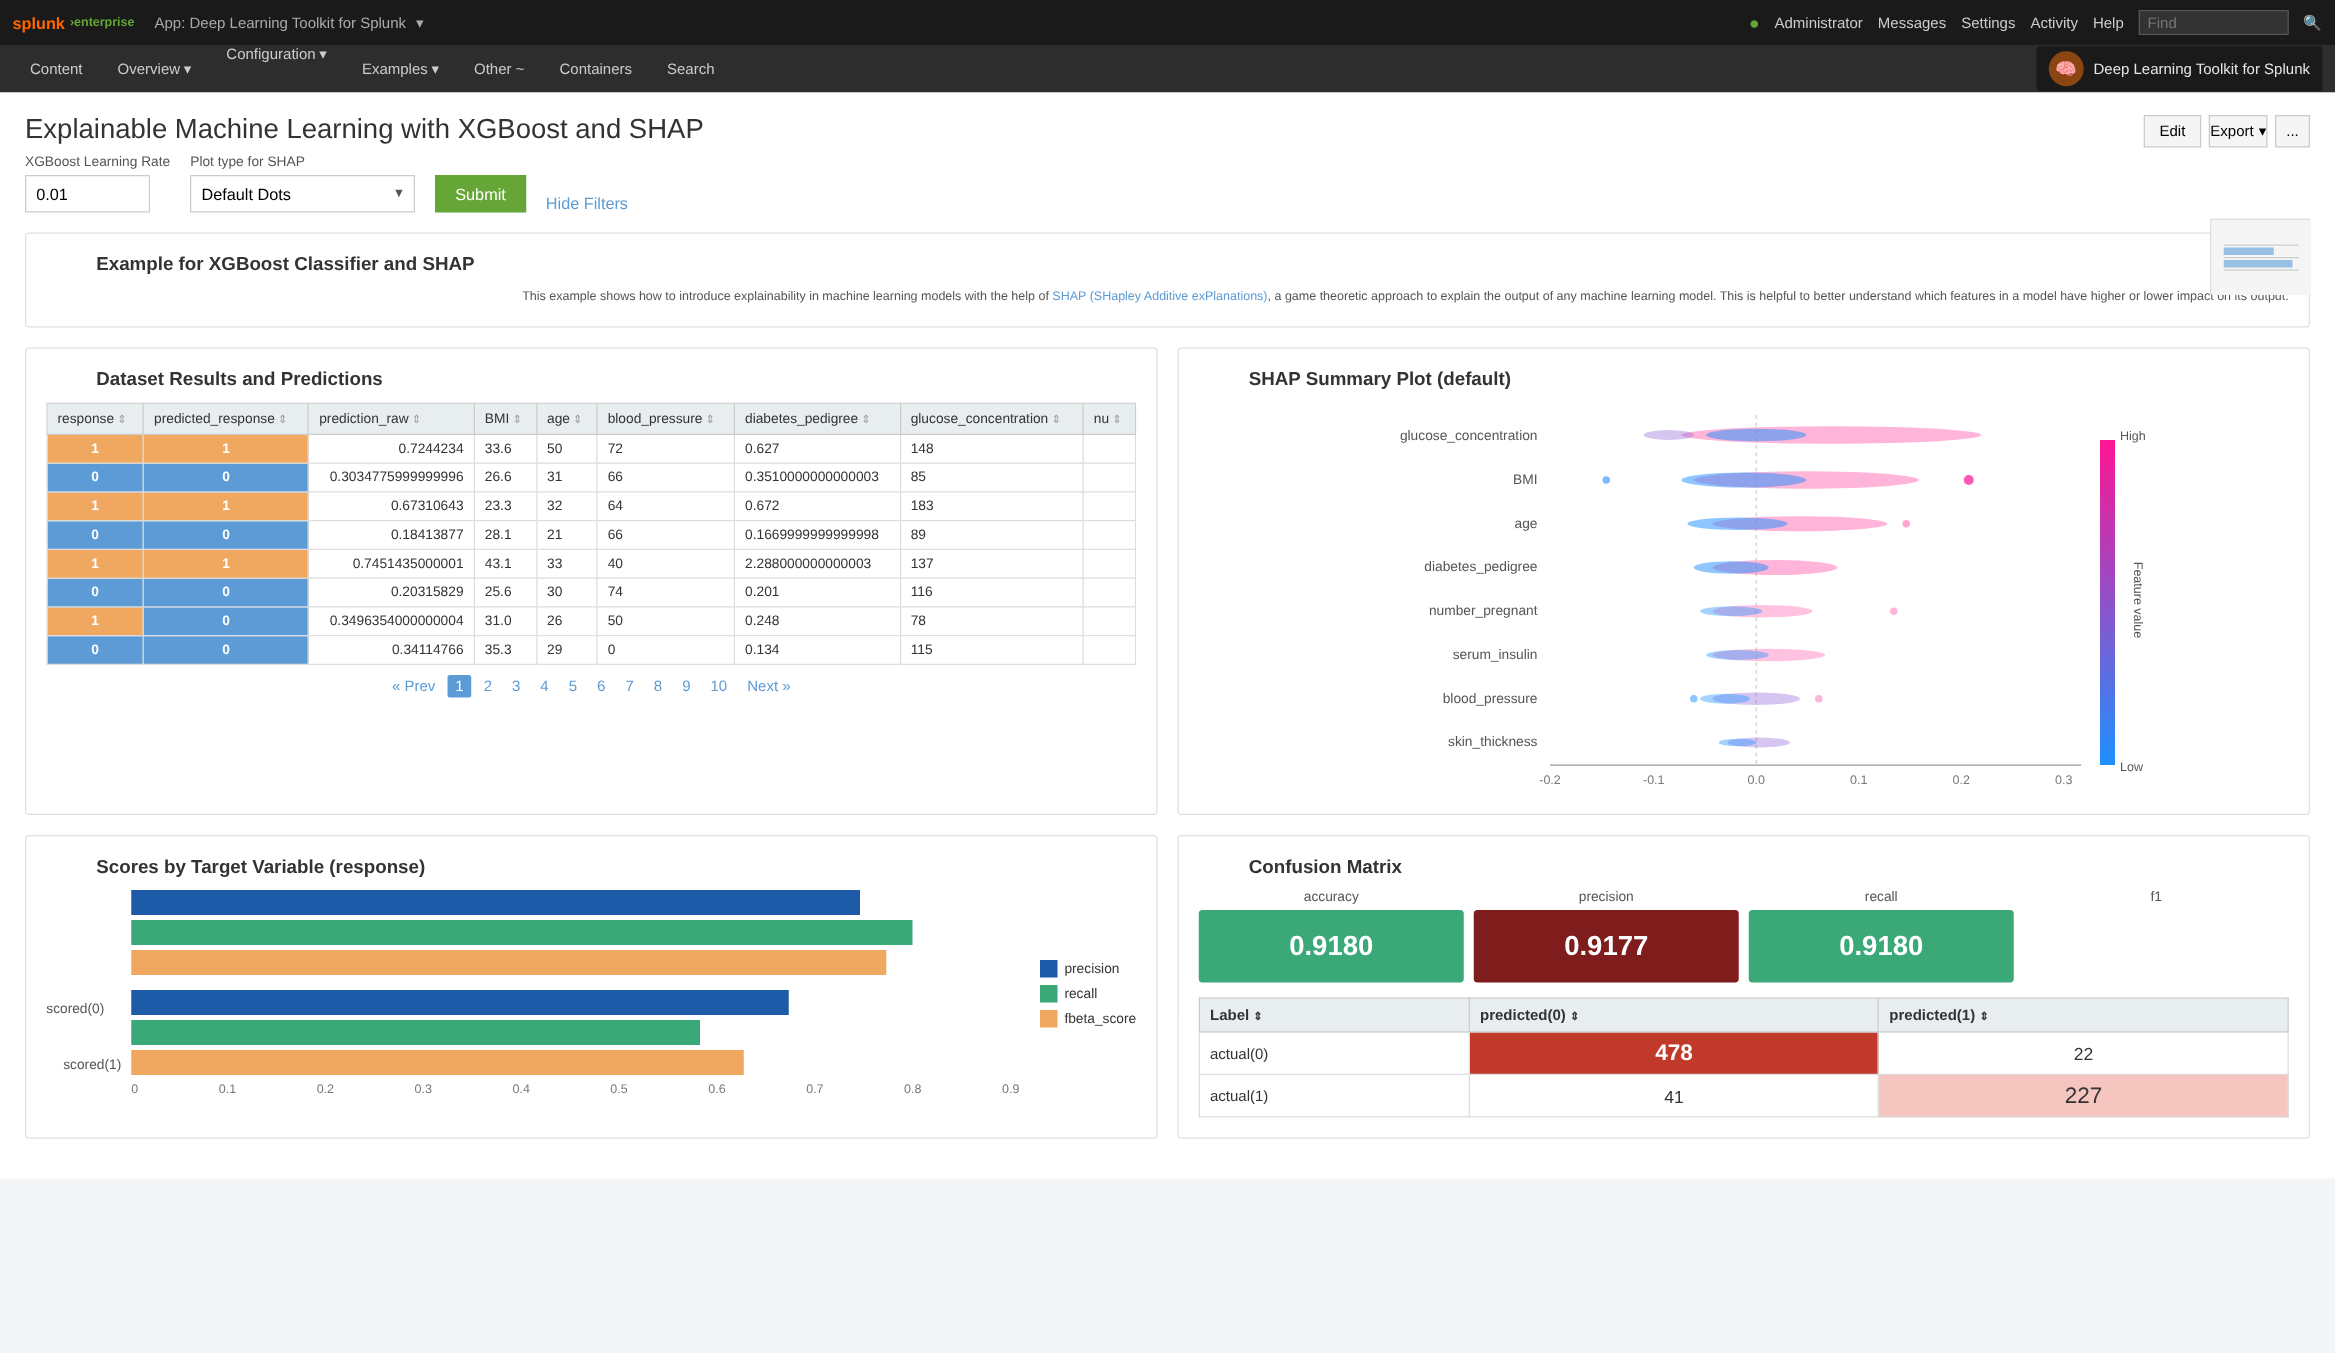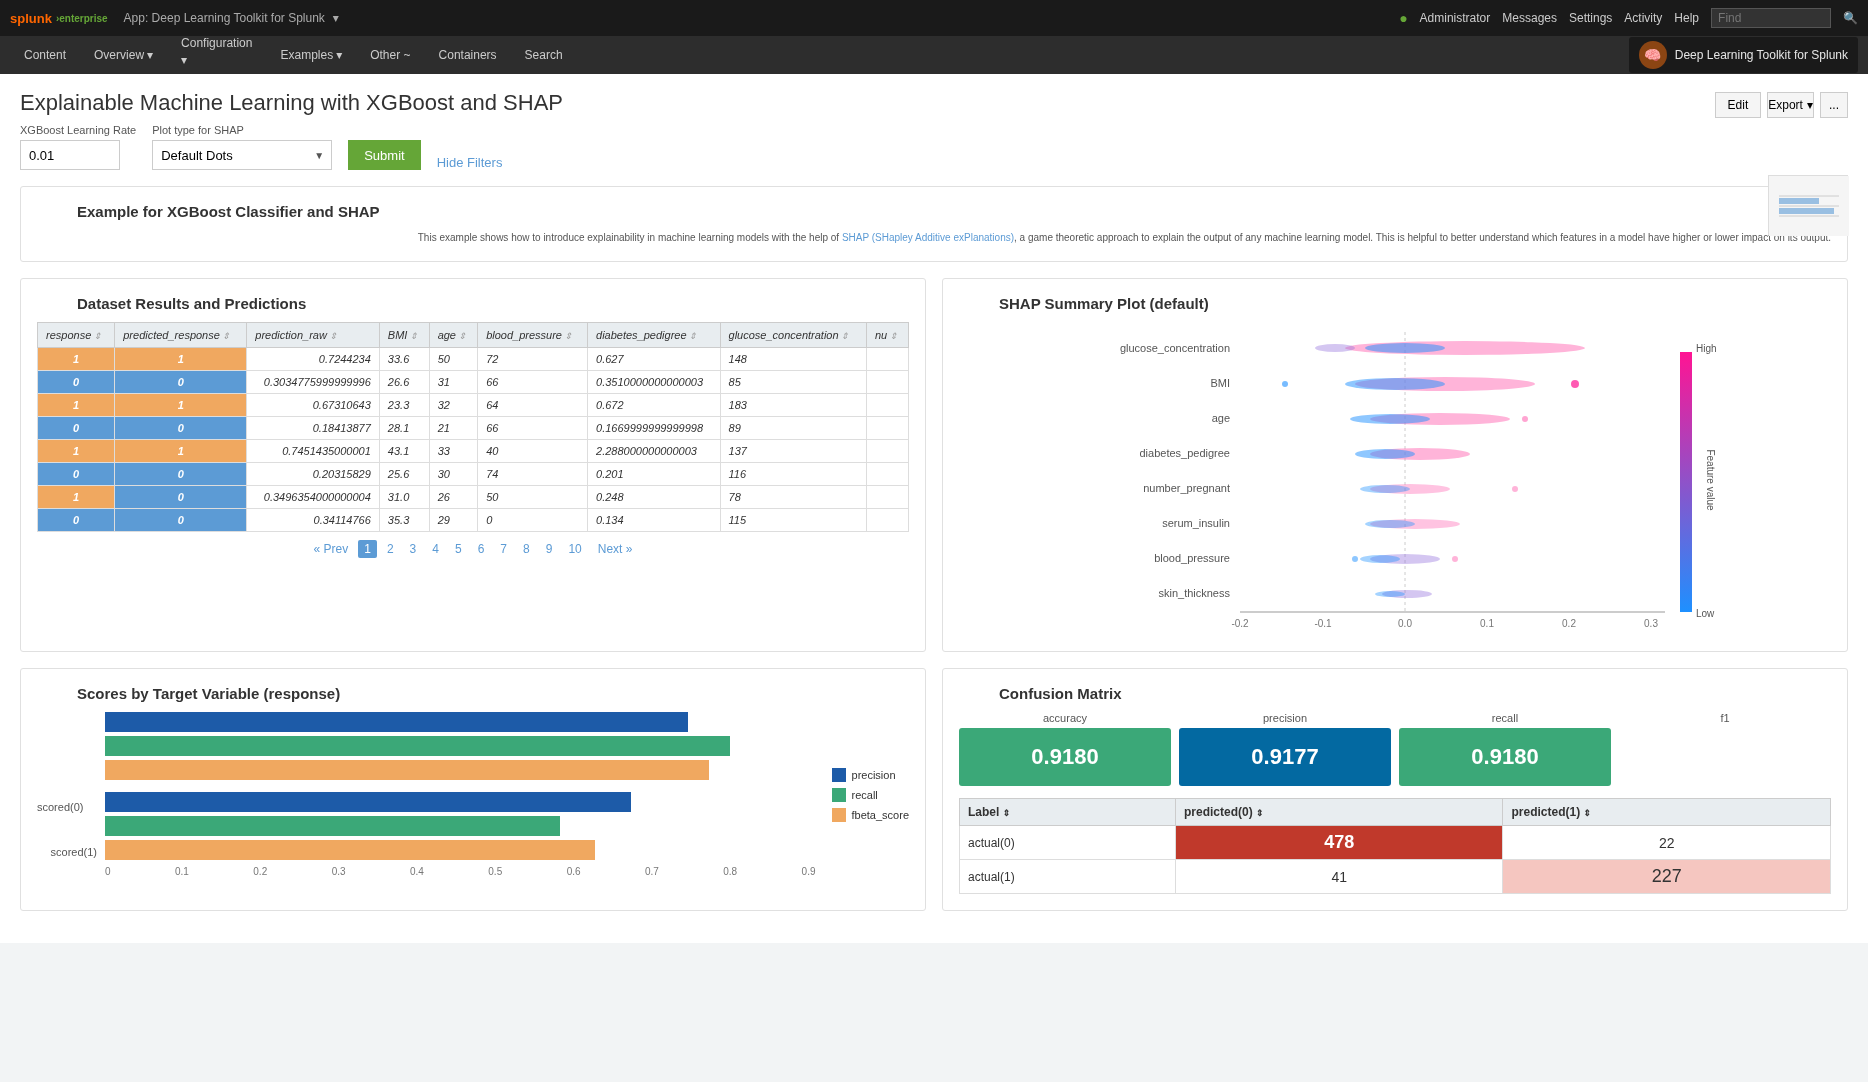--- a/index.html
+++ b/index.html
@@ -44,21 +44,21 @@
     
     .section { background: #fff; margin-bottom: 16px; padding: 16px; border: 1px solid #e0e0e0; border-radius: 3px; }
     .section-title { font-size: 15px; font-weight: bold; color: #333; margin-bottom: 10px; margin-left: 40px; }
     .section-desc { font-size: 10px; color: #555; line-height: 1.5; text-align: right; }
     .section-desc a { color: #5c9bd5; text-decoration: none; }
 
     
     .two-col { display: grid; grid-template-columns: 1fr 1fr; gap: 16px; }
 
     
-    .data-table { width: 100%; border-collapse: collapse; font-size: 11px; font-style: italic; }
+    .data-table { width: 100%; border-collapse: collapse; font-size: 11px; }
     .data-table th { background: #e8edf0; padding: 6px 8px; text-align: left; border: 1px solid #ccc; font-weight: normal; color: #333; cursor: pointer; white-space: nowrap; }
     .data-table th::after { content: ' ⇕'; font-size: 9px; color: #999; }
     .data-table td { padding: 5px 8px; border: 1px solid #ddd; }
 
     
     .pagination { display: flex; align-items: center; justify-content: center; gap: 4px; margin-top: 8px; font-size: 12px; }
     .pagination a { color: #5c9bd5; text-decoration: none; padding: 2px 6px; }
     .pagination .current { background: #5c9bd5; color: #fff; padding: 2px 6px; border-radius: 2px; }
 
     
@@ -101,21 +101,21 @@
     </div>
   </div>
 
   <div class="nav-bar">
     <div class="nav-items">
       <div class="nav-item">Content</div>
       <div class="nav-item" style="display:flex;align-items:center;gap:3px;">
           <span>Overview</span>
           <span>▾</span>
         </div>
-      <div class="nav-item" style="display:flex;align-items:flex-start;gap:3px;flex-direction:column;">
+      <div class="nav-item" style="display:flex;align-items:flex-start;gap:3px;">
           <span>Configuration</span>
           <span>▾</span>
         </div>
       <div class="nav-item" style="display:flex;align-items:center;gap:3px;">
           <span>Examples</span>
           <span>▾</span>
         </div>
       <div class="nav-item">Other ~</div>
       <div class="nav-item">Containers</div>
       <div class="nav-item">Search</div>
@@ -449,21 +449,21 @@
 
         <div class="confusion-metrics">
           <div>
             <div style="font-size:11px;text-align:center;color:#555;margin-bottom:4px;">accuracy</div>
             <div style="background:#3ba878;padding:16px 8px;text-align:center;border-radius:3px;">
               <span style="font-size:22px;font-weight:bold;color:#fff;">0.9180</span>
             </div>
           </div>
           <div>
             <div style="font-size:11px;text-align:center;color:#555;margin-bottom:4px;">precision</div>
-            <div style="background:#0369a1;padding:16px 20px;text-align:center;border-radius:3px;">
+            <div style="background:#7f1d1d;padding:16px 20px;text-align:center;border-radius:3px;">
               <span style="font-size:22px;font-weight:bold;color:#fff;">0.9177</span>
             </div>
           </div>
           <div>
             <div style="font-size:11px;text-align:center;color:#555;margin-bottom:4px;">recall</div>
             <div style="background:#3ba878;padding:16px 8px;text-align:center;border-radius:3px;">
               <span style="font-size:22px;font-weight:bold;color:#fff;">0.9180</span>
             </div>
           </div>
           <div>

